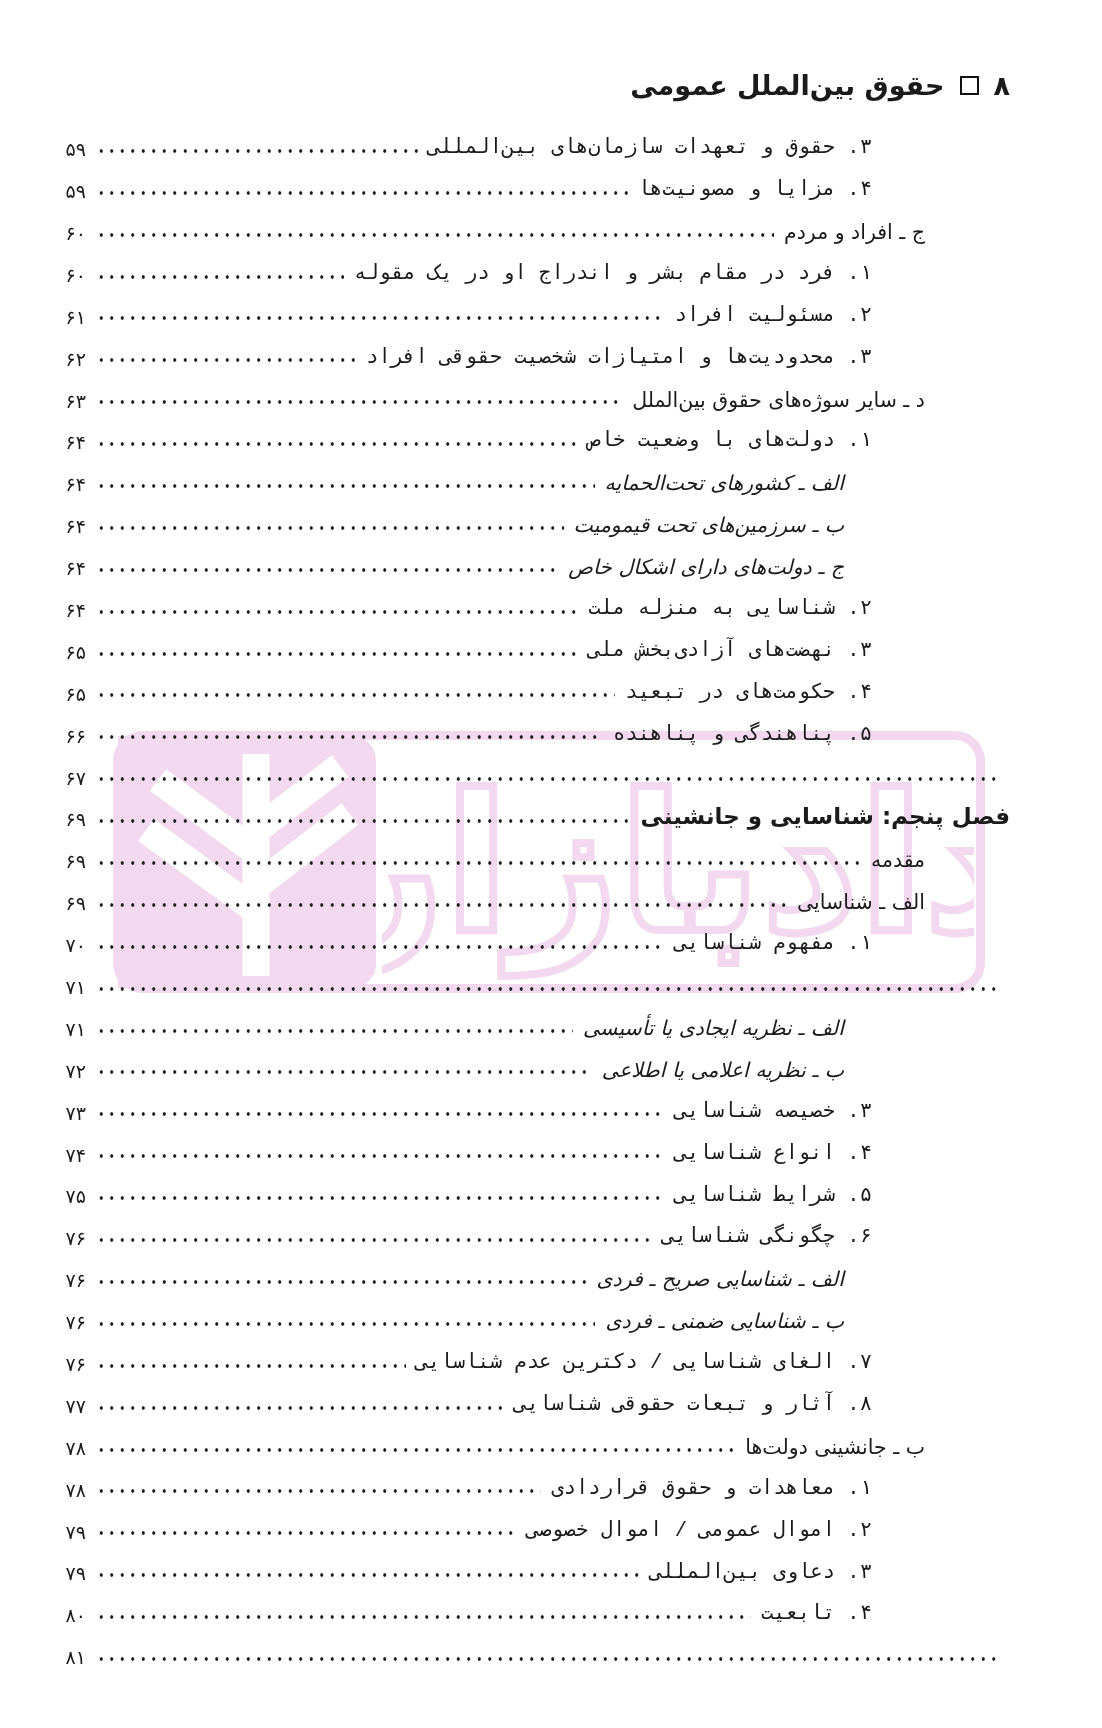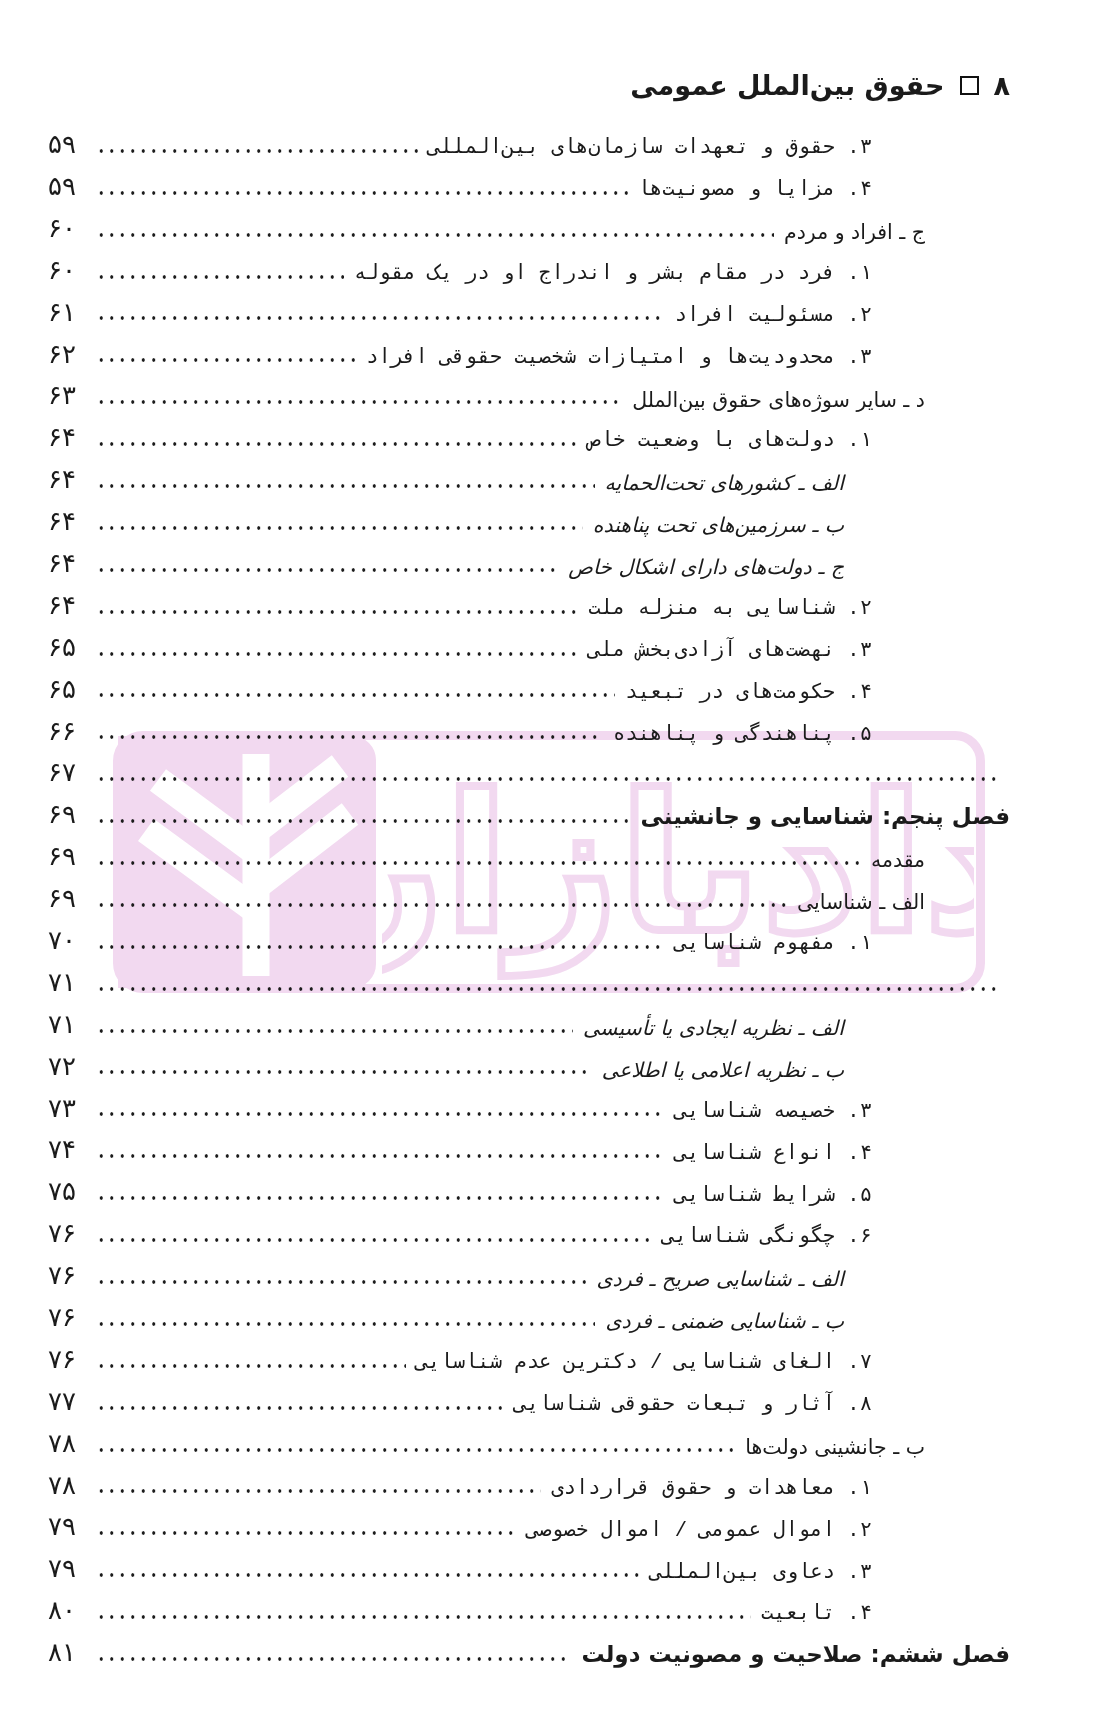--- a/index.html
+++ b/index.html
@@ -47,21 +47,21 @@
   .toc-row.lvl1 .title{margin-right:85px;}
   .toc-row.lvl2 .title{margin-right:138px;font-family:Liberation Mono, monospace;}
   .toc-row.lvl3 .title{margin-right:166px;font-style:italic;}
   .toc-row.chapter{font-weight:bold;font-size:23px;}
   .toc-row.chapter .title{margin-right:0;}
   .leader{
     flex:1;height:4px;margin:0 10px 9px 10px;align-self:flex-end;
     background-image:radial-gradient(circle,#1b1b1b 1.5px,transparent 1.9px);
     background-size:10.5px 4px;background-repeat:repeat-x;background-position:0 50%;
   }
-  .pnum{min-width:48px;font-size:26px;font-weight:normal;line-height:1.3;text-align:center;}
+  .pnum{min-width:48px;font-size:19px;font-weight:normal;line-height:1.3;text-align:right;}
 </style>
 </head>
 <body style="--wm: #f2d9f0;">
 
 <div class="wm-layer">
   <div class="wm-frame"></div>
   <div class="wm-logo-box">
     <span>
       <svg width="258" height="252" viewBox="0 0 258 252">
         <g stroke="#ffffff" stroke-width="27" fill="none">
@@ -123,21 +123,21 @@
         <span class="title">۱. دولت‌های با وضعیت خاص</span>
         <span class="leader"></span>
         <span class="pnum">۶۴</span>
       </div>
       <div class="toc-row lvl3">
         <span class="title">الف ـ کشورهای تحت‌الحمایه</span>
         <span class="leader"></span>
         <span class="pnum">۶۴</span>
       </div>
       <div class="toc-row lvl3">
-        <span class="title">ب ـ سرزمین‌های تحت پناهنده</span>
+        <span class="title">ب ـ سرزمین‌های تحت قیمومیت</span>
         <span class="leader"></span>
         <span class="pnum">۶۴</span>
       </div>
       <div class="toc-row lvl3">
         <span class="title">ج ـ دولت‌های دارای اشکال خاص</span>
         <span class="leader"></span>
         <span class="pnum">۶۴</span>
       </div>
       <div class="toc-row lvl2">
         <span class="title">۲. شناسایی به منزله ملت</span>
@@ -256,18 +256,17 @@
         <span class="title">۳. دعاوی بین‌المللی</span>
         <span class="leader"></span>
         <span class="pnum">۷۹</span>
       </div>
       <div class="toc-row lvl2">
         <span class="title">۴. تابعیت</span>
         <span class="leader"></span>
         <span class="pnum">۸۰</span>
       </div>
       <div class="toc-row chapter">
-        <span class="title">فصل ششم: صلاحیت و مصونیت دولت</span>
         <span class="leader"></span>
         <span class="pnum">۸۱</span>
       </div>
     </div>
 </div>
 
 </body></html>

